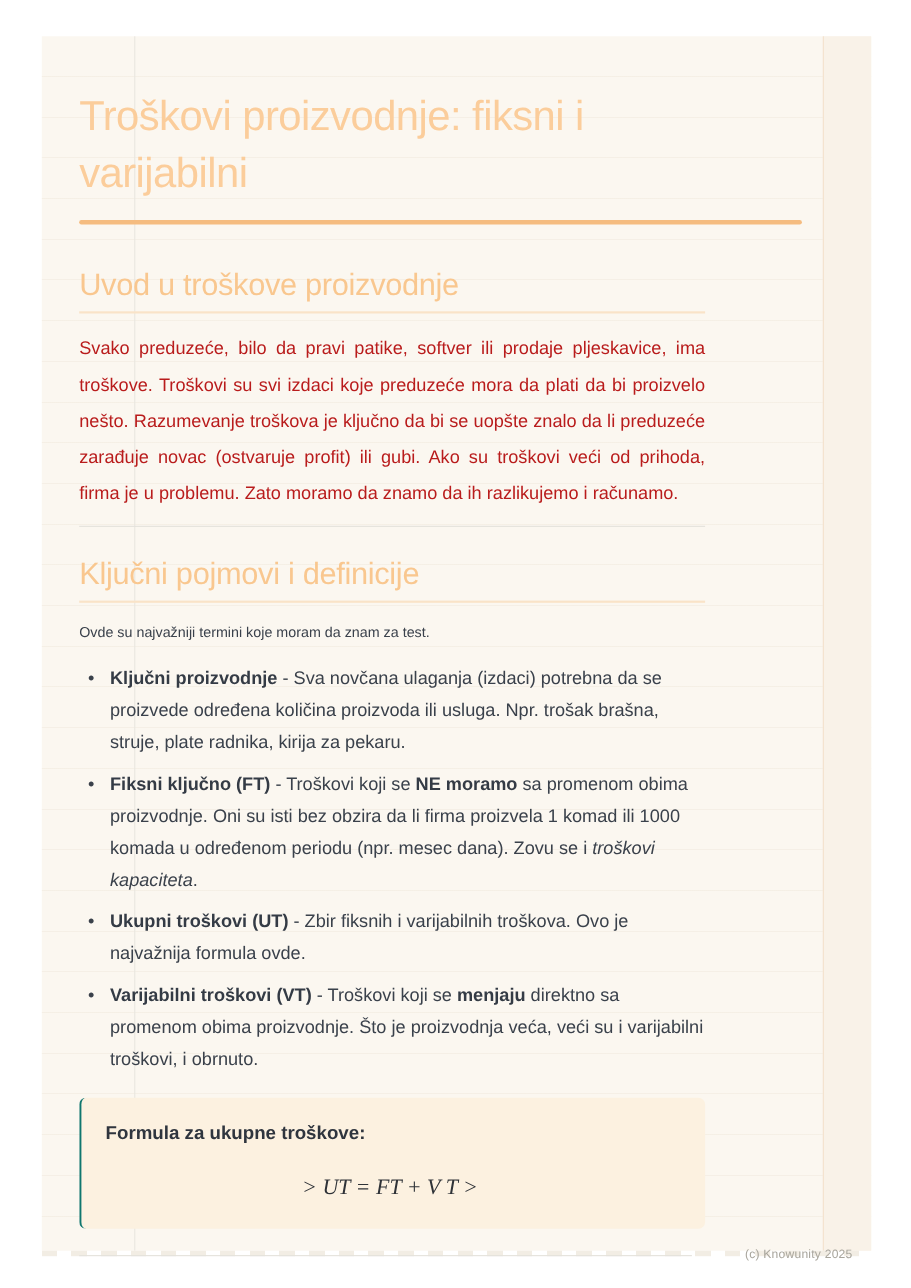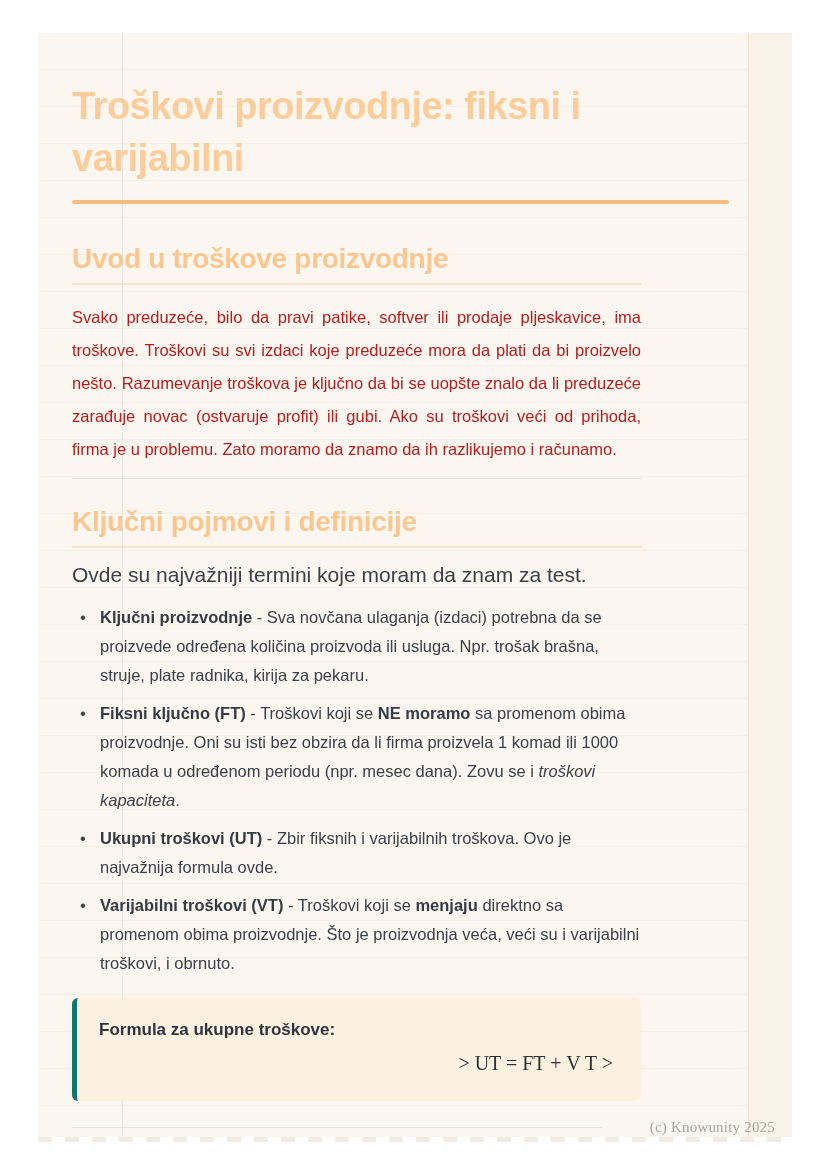--- a/index.html
+++ b/index.html
@@ -56,36 +56,36 @@
   .content {
     position: relative;
     padding: 47px 0 0 34px;
     width: 569px;
     z-index: 2;
   }
   h1.doc-title {
     margin: 0;
     font-size: 38px;
     line-height: 52px;
-    font-weight: bold;
+    font-weight: normal;
     letter-spacing: -0.5px;
     color: #FBCD9B;
   }
   .title-rule {
     width: 657px;
     height: 4px;
     margin-top: 16px;
     border-radius: 2px;
     background: #F5BC80;
   }
   h2.section-heading {
     margin: 0;
     font-size: 28px;
     line-height: 33px;
-    font-weight: bold;
+    font-weight: normal;
     letter-spacing: -0.3px;
     color: #F9C78F;
   }
   .h2-rule {
     height: 2px;
     margin-top: 8px;
     background: #F9E3C8;
   }
   .sec-uvod h2 { margin-top: 38px; }
   .sec-kljucni h2 { margin-top: 26px; }
@@ -96,21 +96,21 @@
     color: #b91c1c;
     text-align: justify;
   }
   .divider {
     height: 1px;
     margin-top: 12px;
     background: #E4E1DB;
   }
   p.intro-par {
     margin: 12px 0 14px 0;
-    font-size: 21px;
+    font-size: 13px;
     line-height: 29px;
     color: #3A414B;
   }
   ul.def-list {
     margin: 14px 0 0 0;
     padding: 0 0 0 28px;
     list-style: none;
   }
   ul.def-list li {
     position: relative;
@@ -127,54 +127,54 @@
     top: 0;
     color: #3A414B;
   }
   .seg-b { font-weight: bold; color: #343B45; }
   .seg-i { font-style: italic; }
   .formula-box {
     margin-top: 20px;
     width: 569px;
     box-sizing: border-box;
     background: #FCF1E0;
-    border-left: 5px solid #0f766e;
+    border-left: 2px solid #0f766e;
     border-radius: 6px;
     padding: 22px 28px 26px 22px;
   }
   .formula-label {
     font-size: 17px;
     font-weight: bold;
     color: #2F353E;
   }
   .formula-math {
-    margin-top: 12px;
-    text-align: right;
+    margin-top: 28px;
+    text-align: center;
     font-family: "Liberation Serif", serif;
+    font-style: italic;
     font-size: 20px;
     color: #2E3237;
   }
   .footer-row {
     display: flex;
     align-items: center;
     width: 703px;
     margin-top: 18px;
   }
   .footer-line {
     flex: 1;
     height: 1px;
     background: #E4E1DB;
     margin-right: 48px;
   }
   .footer-text {
-    font-size: 15px;
+    font-size: 11px;
     color: #A8A59C;
     letter-spacing: 0.2px;
     white-space: nowrap;
-    font-family: Liberation Serif, serif;
   }
 </style>
 </head>
 <body>
 
 <div class="paper">
   <div class="vline-left"></div>
   <div class="right-strip"></div>
 
   <div class="content">

